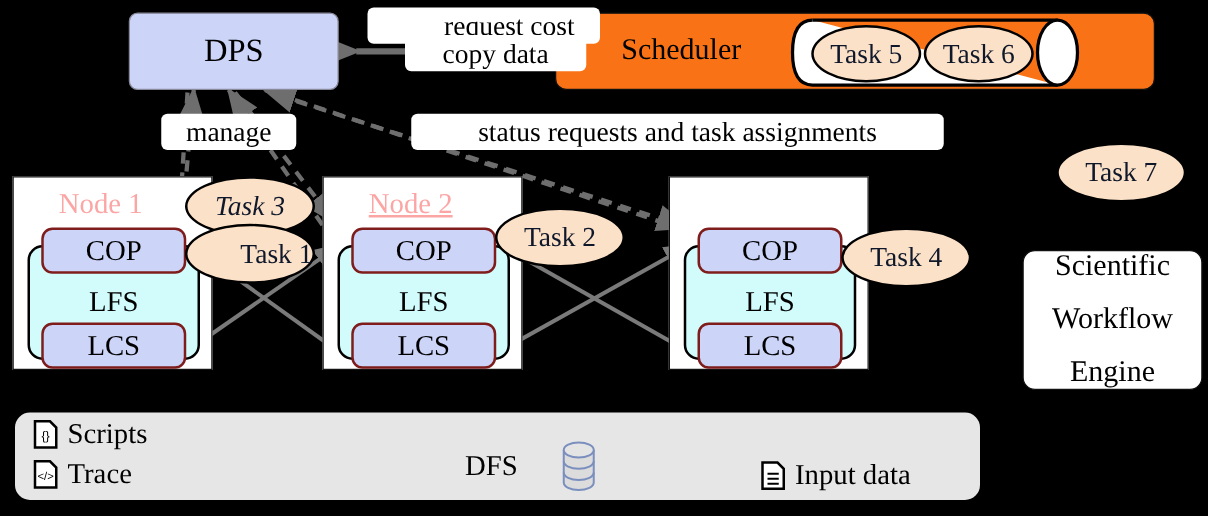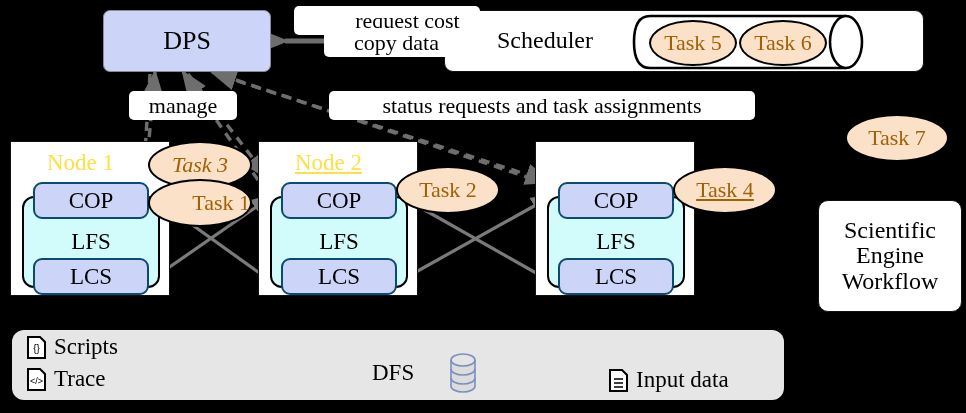--- a/index.html
+++ b/index.html
@@ -4,32 +4,32 @@
 <style>
   html,body{margin:0;padding:0;background:#000;}
   body{width:966px;height:413px;overflow:hidden;font-family:"Liberation Serif","DejaVu Serif",serif;}
   #stage{position:relative;width:770px;height:413px;background:#000;border-radius:14px;}
   #edges{position:absolute;left:0;top:0;width:966px;height:413px;}
 
   .box{position:absolute;box-sizing:border-box;display:flex;align-items:center;justify-content:center;
        color:#000;text-align:center;line-height:1.05;}
 
   .dps{background:#ccd4f8;border:1px solid #8a8a9a;border-radius:7px;font-size:26px;}
-  .sched{background:#ffffff;border:1px solid #111;border-radius:9px;font-size:24px;}
+  .sched{background:#f97316;border:1px solid #111;border-radius:9px;font-size:24px;}
   .swe{background:#fff;border:1px solid #111;border-radius:10px;font-size:24px;flex-direction:column;}
 
   .node{background:#fff;border:1px solid #111;}
-  .nodelabel{position:absolute;font-size:23px;color:#fde047;white-space:nowrap;}
+  .nodelabel{position:absolute;font-size:23px;color:#fca5a5;white-space:nowrap;}
   .lfs{position:absolute;background:#d2fcfc;border:2px solid #000;border-radius:12px;
        display:flex;align-items:center;justify-content:center;font-size:23px;}
-  .sub{position:absolute;background:#ccd4f8;border:2px solid #0c4a6e;border-radius:9px;
+  .sub{position:absolute;background:#ccd4f8;border:2px solid #7f1d1d;border-radius:9px;
        display:flex;align-items:center;justify-content:center;font-size:23px;}
 
   .task{position:absolute;background:#fbe1c8;border:2px solid #000;border-radius:50%;
-        display:flex;align-items:center;justify-content:center;font-size:22px;color:#a16207;white-space:nowrap;}
+        display:flex;align-items:center;justify-content:center;font-size:22px;color:#0f172a;white-space:nowrap;}
 
   .elabel{position:absolute;background:#fff;border-radius:5px;color:#000;white-space:nowrap;
           display:flex;align-items:center;justify-content:center;font-size:22px;padding:0 4px;}
 
   .legend{position:absolute;background:#e6e6e6;border-radius:12px;}
   .legrow{position:absolute;display:flex;align-items:center;gap:7px;font-size:23px;color:#000;white-space:nowrap;}
 
   .ficon{width:21px;height:25px;position:relative;flex:none;}
   .ficon svg{display:block;}
   .dbicon{width:30px;height:42px;flex:none;}
@@ -161,31 +161,31 @@
 
   <div class="task" style="left:148px;top:141px;width:100px;height:44px;font-style:italic;">
     <span>Task 3</span>
   </div>
   <div class="task" style="left:148px;top:179px;width:100px;height:44px;justify-content:flex-end;">
     <span>Task 1</span>
   </div>
   <div class="task" style="left:396px;top:166px;width:100px;height:44px;">
     <span>Task 2</span>
   </div>
-  <div class="task" style="left:673px;top:166px;width:100px;height:44px;text-decoration:underline;">
+  <div class="task" style="left:673px;top:182px;width:100px;height:44px;">
     <span>Task 4</span>
   </div>
   <div class="task" style="left:845px;top:114px;width:100px;height:44px;">
     <span>Task 7</span>
   </div>
 
-  <div class="box swe" style="left:818px;top:200px;width:144px;height:112px;">
+  <div class="box swe" style="left:818px;top:200px;width:144px;height:112px;justify-content:space-between;">
     <span>Scientific</span>
+    <span>Workflow</span>
     <span>Engine</span>
-    <span>Workflow</span>
   </div>
 
   <div class="legend" style="left:12px;top:330px;width:772px;height:70px;"></div>
 
   <div class="legrow" style="left:26px;top:334px;">
     <span class="ficon">
       <svg viewBox="0 0 21 25" width="21" height="25">
         <path d="M2,2 h12 l5,5 v16 h-17 z" fill="#fff" stroke="#000" stroke-width="2"></path>
         <text x="10.5" y="17" font-size="10" font-family="'Liberation Sans',sans-serif" text-anchor="middle" fill="#000">{}</text>
       </svg>

